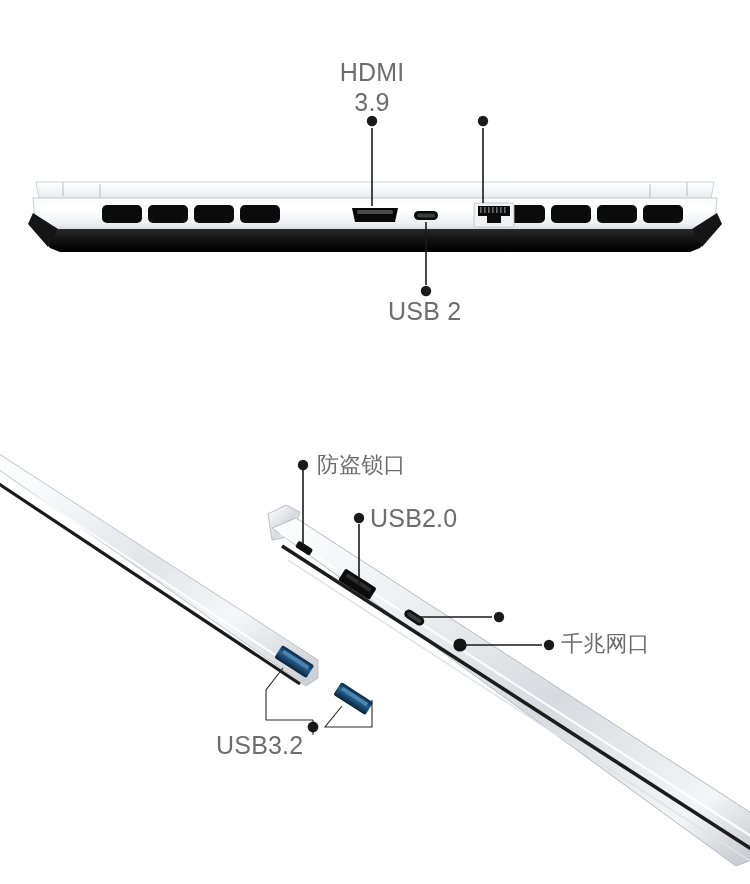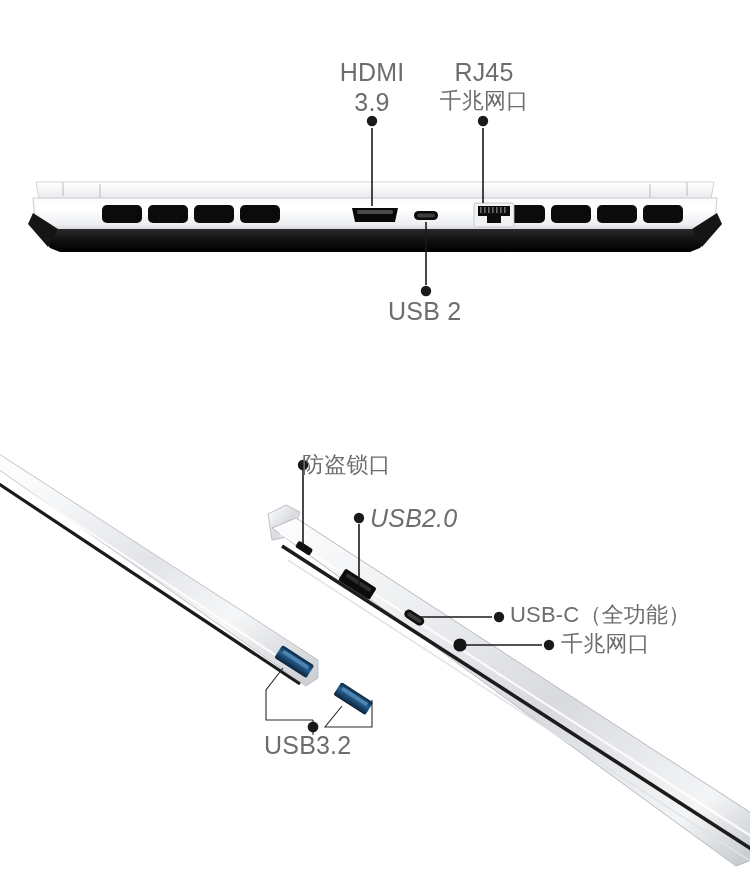--- a/index.html
+++ b/index.html
@@ -195,30 +195,25 @@
     <polyline class="leadthin" points="342,706 325,727 372,727 372,700"></polyline>
     <line class="leadthin" x1="313" y1="720" x2="313" y2="735" stroke-width="1.4"></line>
     <circle class="dot" cx="313" cy="727" r="5.4"></circle>
   </svg>
 
   <div class="lbl lbl-lat lbl-c" style="left:332px;top:58px;width:80px;">
     <div>HDMI</div>
     <div>3.9</div>
   </div>
 
-  <div class="lbl lbl-c" style="left:432px;top:58px;width:104px;">
-    <div class="lbl-lat">RJ45</div>
-    <div class="lbl-cn">千兆网口</div>
-  </div>
 
   <div class="lbl lbl-lat" style="left:388px;top:297px;">USB 2</div>
 
-  <div class="lbl lbl-cn" style="left:302px;top:452px;">防盗锁口</div>
-
-  <div class="lbl lbl-lat" style="left:370px;top:504px;font-style:italic;">USB2.0</div>
-
-  <div class="lbl lbl-cn" style="left:510px;top:602px;">USB-C（全功能）</div>
+  <div class="lbl lbl-cn" style="left:317px;top:452px;">防盗锁口</div>
+
+  <div class="lbl lbl-lat" style="left:370px;top:504px;">USB2.0</div>
+
 
   <div class="lbl lbl-cn" style="left:561px;top:631px;">千兆网口</div>
 
-  <div class="lbl lbl-lat" style="left:216px;top:731px;margin-left:48px;">USB3.2</div>
+  <div class="lbl lbl-lat" style="left:216px;top:731px;">USB3.2</div>
 
 </div>
 
 </body></html>

